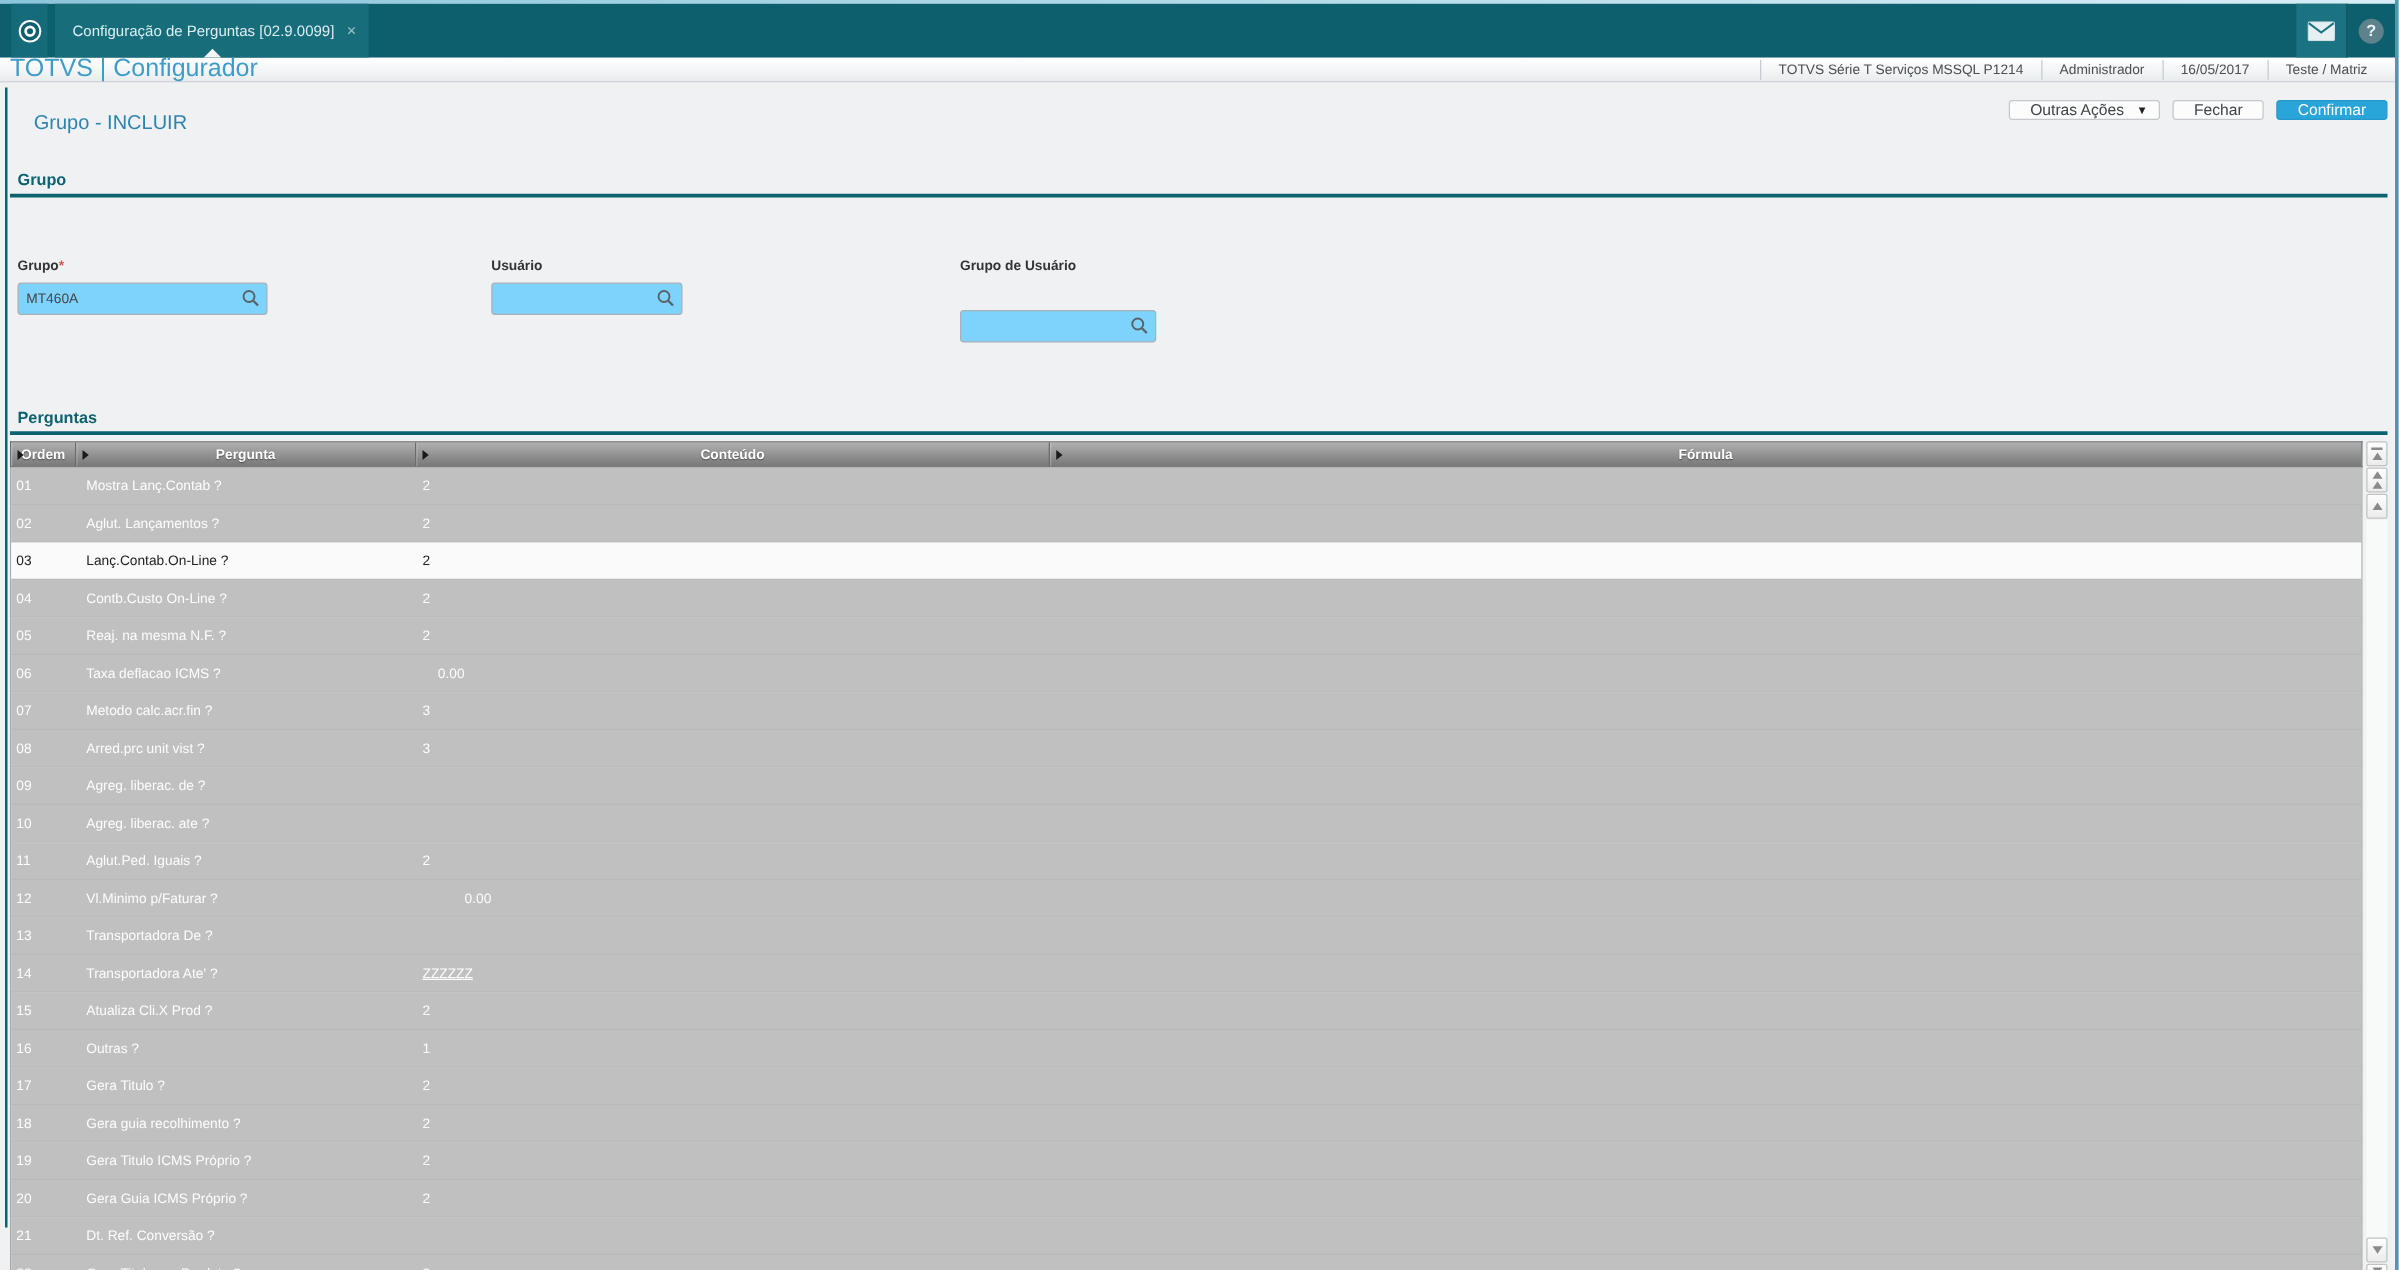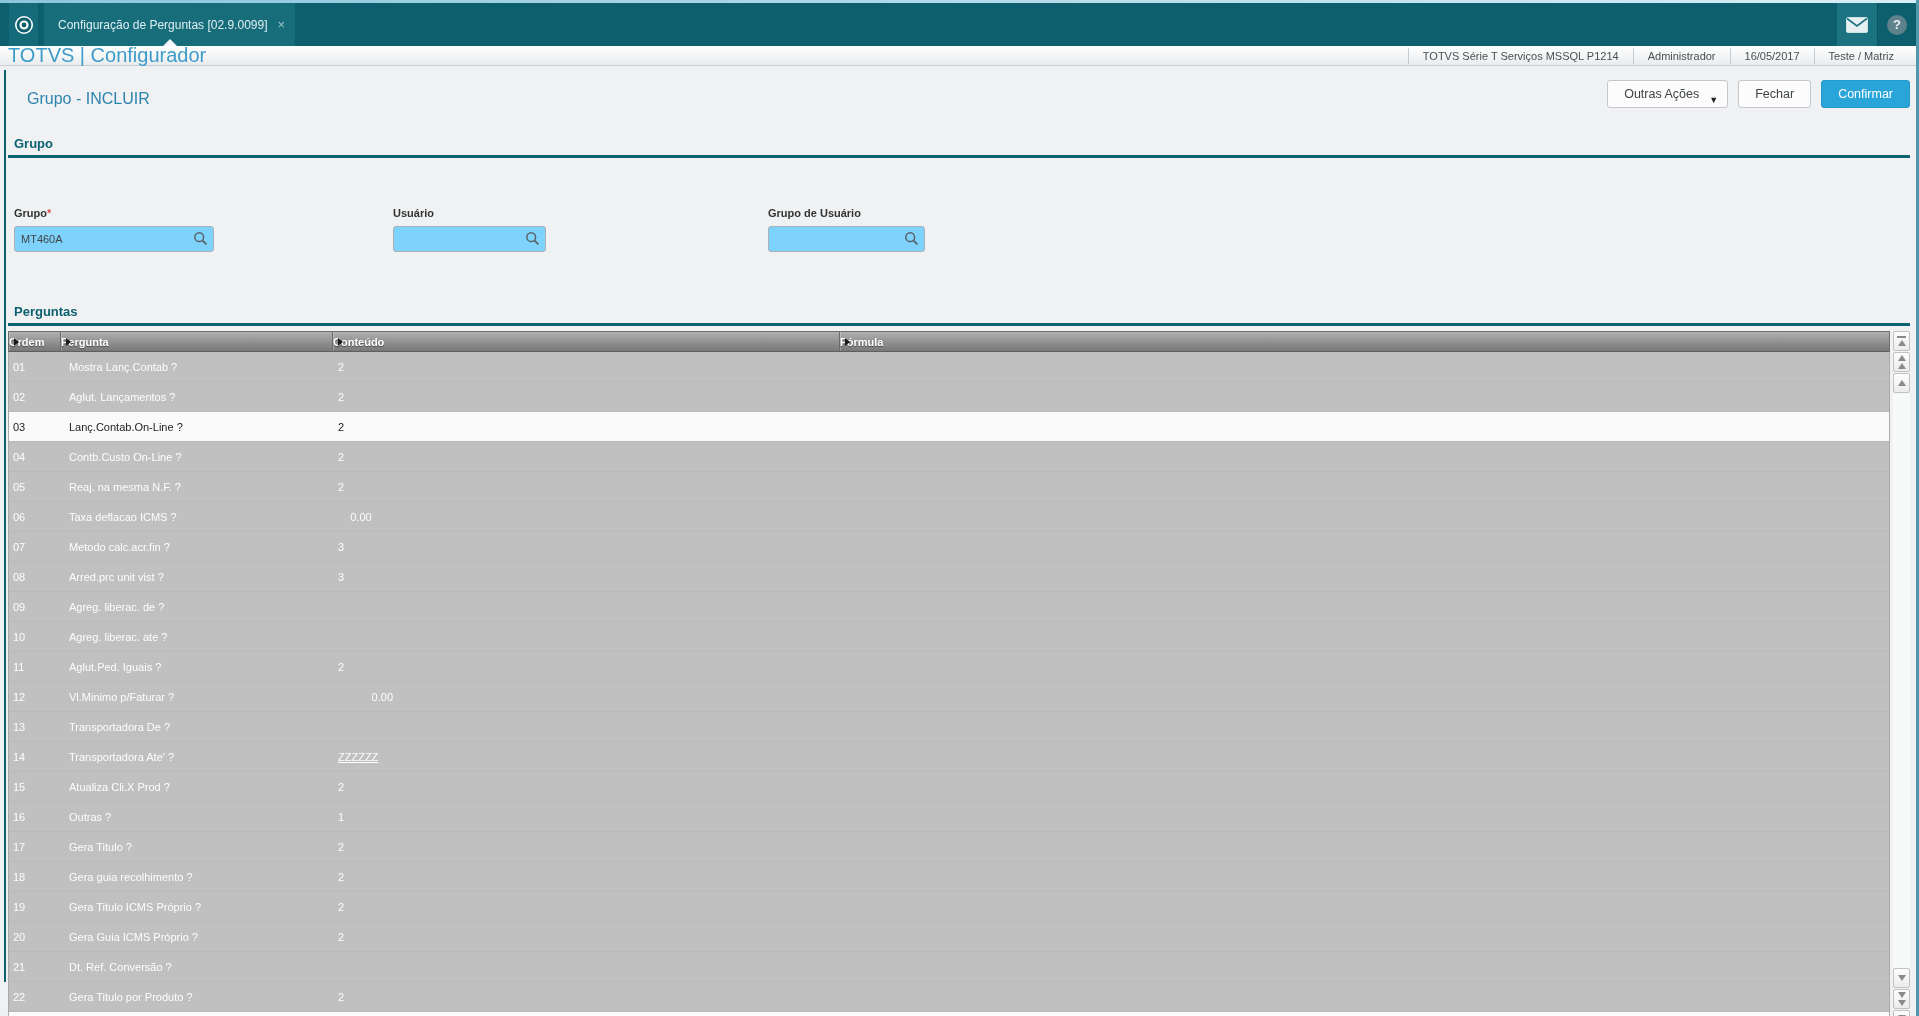--- a/index.html
+++ b/index.html
@@ -53,58 +53,58 @@
 
   
   .content{ position:relative; height:945px; padding:0 6px 0 8px; background:#eff1f3; }
   .left-edge{ position:absolute; left:4px; top:4px; height:912px; width:2px; background:#0d6270; }
 
   
   .toolbar{ display:flex; align-items:flex-start; padding:12px 0 0 0; height:56px;gap:28px; }
   .page-title{ color:#2d84ad; font-size:16px; margin:12px 0 0 19px; }
   .toolbar-buttons{ margin-left:auto; display:flex; gap:10px; padding-top:2px; }
   .btn{
-    height:28px; background:#fcfcfc; border:1px solid #c4c8cc; border-radius:3px;
+    height:16px; background:#fcfcfc; border:1px solid #c4c8cc; border-radius:3px;
     color:#3f4447; font-size:12.5px; padding:0 16px; display:flex; align-items:center; cursor:pointer;
     font-family:"Liberation Sans",sans-serif;
   }
   .btn-more{ position:relative; padding-right:28px; }
   .caret{ position:absolute; right:9px; bottom:2px; font-size:9px; color:#222; }
   .btn-primary{ background:#29a5da; border-color:#2499cc; color:#ffffff; font-weight:normal; }
 
   
   .legend{ color:#0d6170; font-size:13px; font-weight:bold; margin-left:6px; }
   .legend-line{ height:3px; background:#0d6270; margin-top:4px; }
 
   .grupo-section{ margin-top:14px; }
   .fields{ display:flex; margin-top:10px; }
   .field{ display:flex; flex-direction:column;margin-top:39px; }
   .f1{ margin-left:6px; width:200px; }
   .f2{ margin-left:179px; width:153px; }
-  .f3{ margin-left:222px; width:157px; }
+  .f3{ margin-left:222px; width:157px;gap:22px; }
   .field-label{ font-size:11px; font-weight:bold; color:#333; margin-bottom:7px; }
   .req{ color:#d9534f; }
   .input-wrap{ position:relative; }
   .text-input{
     width:100%; height:26px; border:1px solid #aab0b5; border-radius:3px; background:#7dd3fc;
     font-size:11px; color:#444; padding:0 24px 0 6px; font-family:"Liberation Sans",sans-serif;
   }
   .search-icon{ position:absolute; right:6px; top:5px; cursor:pointer; }
 
   
   .perguntas-section{ margin-top:52px; }
   .grid-wrap{ display:flex; margin-top:5px; }
   .grid{ flex:1; }
   .table-header{
     display:grid; grid-template-columns:52px 272px 507px 1fr; height:21px;
     background:linear-gradient(#b0b0b0,#909090 55%,#787878);
     border:1px solid #6e6e6e; border-bottom:1px solid #5f5f5f;
   }
   .hcell{
-    position:relative; display:flex; align-items:center; justify-content:flex-start;
+    position:relative; display:flex; align-items:center; justify-content:center;
     color:#fff; font-size:11px; font-weight:bold; text-shadow:0 1px 1px rgba(0,0,0,.45);
     border-right:1px solid #6a6a6a; box-shadow:inset 1px 0 0 rgba(255,255,255,.25);
   }
   .hcell:last-child{ border-right:none; }
   .harrow{
     position:absolute; left:5px; top:6px; width:0; height:0;
     border-top:4px solid transparent; border-bottom:4px solid transparent; border-left:5px solid #1a1a1a;
   }
   .table-body{ border-left:1px solid #a9a9a9; border-right:1px solid #a9a9a9; }
   .trow{

